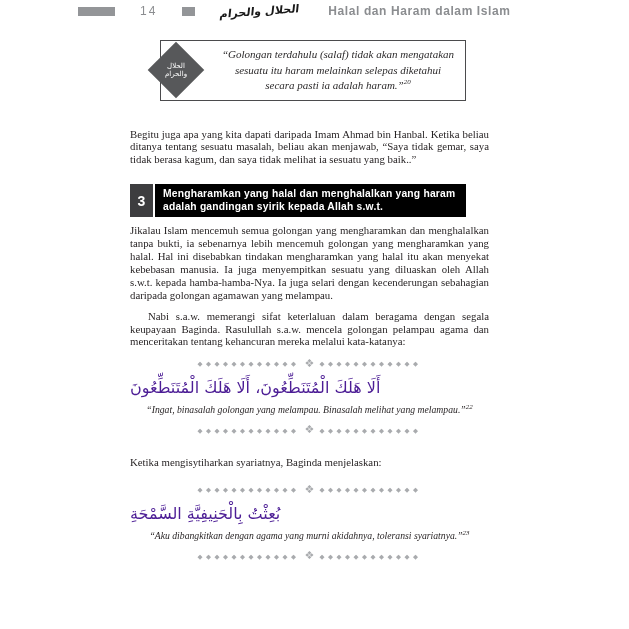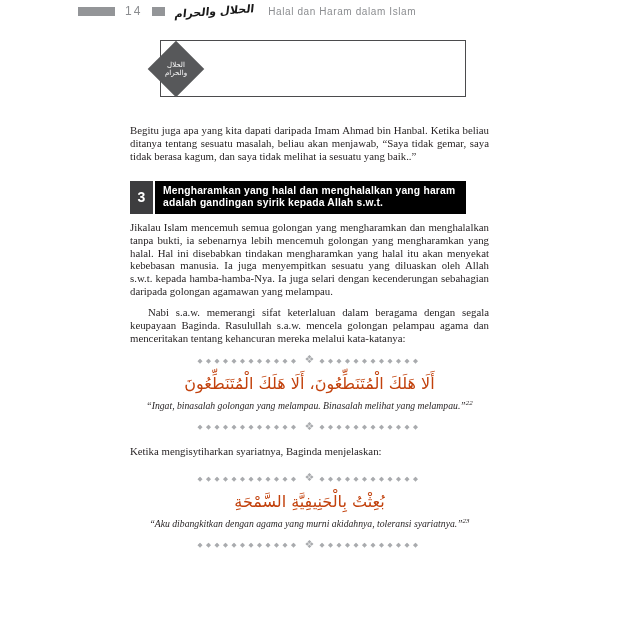--- a/index.html
+++ b/index.html
@@ -8,38 +8,38 @@
     background:#ffffff;
     font-family:"Liberation Serif", serif;
     color:#231f20;
     position:relative;
     overflow:hidden;
   }
 
   
   .header{
     position:absolute;top:3px;left:78px;
-    display:flex;align-items:center;gap:8px;
+    display:flex;align-items:center;gap:23px;
     height:16px;
   }
   .header-bar{width:37px;height:9px;background:#939598;}
   .page-num{
     font-family:"Liberation Sans",sans-serif;
     font-size:12px;color:#8b8d90;letter-spacing:2px;margin:0 2px;
   }
   .header-square{width:13px;height:9px;background:#939598;}
   .logo-callig{
     font-family:"DejaVu Sans",sans-serif;
     font-size:11px;font-weight:bold;color:#1a1a1a;
     transform:skewX(-10deg) rotate(-4deg);
     margin:0 6px 0 2px;white-space:nowrap;
   }
   .header-title{
     font-family:"Liberation Sans",sans-serif;
-    font-size:10px;color:#8b8d90;letter-spacing:0.6px;font-weight:normal;
+    font-size:12px;color:#8b8d90;letter-spacing:0.6px;font-weight:bold;
   }
 
   
   .content{position:absolute;left:130px;top:40px;width:359px;}
 
   
   .quote-box{
     position:relative;
     margin-left:30px;
     border:1.2px solid #4b4b4d;
@@ -74,21 +74,21 @@
   
   .p{
     font-size:10.8px;line-height:12.9px;
     text-align:justify;margin:0;
   }
   .indent{text-indent:18px;}
   .mt-p1{margin-top:27px;}
   .mt-p2{margin-top:14px;}
   .mt-p3{margin-top:7px;}
   .mt-p4{margin-top:8px;}
-  .mt-p5{margin-top:13px;}
+  .mt-p5{margin-top:21px;}
 
   
   .section-head{
     display:flex;align-items:stretch;
     margin-top:18px;
     width:336px;
     font-family:"Liberation Sans",sans-serif;
   }
   .section-num{
     width:23px;background:#3d3d3f;color:#fff;
@@ -110,23 +110,23 @@
   }
   .sep-row{font-size:6.5px;letter-spacing:3.5px;vertical-align:middle;}
   .sep-center{font-size:11px;vertical-align:middle;margin:0 5px;}
   .mt-sep1{margin-top:10px;}
   .mt-sep2{margin-top:9px;}
   .mt-sep3{margin-top:15px;}
   .mt-sep4{margin-top:9px;}
 
   
   .arabic{
-    direction:rtl;text-align:center;
+    direction:rtl;text-align:left;
     font-family:"DejaVu Sans",sans-serif;
-    font-size:16px;line-height:24px;color:#c2410c;
+    font-size:16px;line-height:24px;color:#4c1d95;
     margin:7px 0 0 0;
   }
   .caption{
     text-align:center;font-style:italic;
     font-size:9.7px;line-height:12px;
     margin:4px 0 0 0;color:#231f20;
   }
 </style>
 </head>
 <body>
@@ -141,20 +141,21 @@
 
 <div class="content">
 
   <div class="quote-box">
     <div class="quote-diamond">
       <div class="inner">
         <div>الحلال</div>
         <div>والحرام</div>
       </div>
     </div>
+    <p class="quote-text"><span>“Golongan terdahulu (salaf) tidak akan mengatakan sesuatu itu haram melainkan selepas diketahui secara pasti ia adalah haram.”</span><sup>20</sup></p>
   </div>
 
   <p class="p mt-p1"><span>Begitu juga apa yang kita dapati daripada Imam Ahmad bin Hanbal. Ketika beliau ditanya tentang sesuatu masalah, beliau akan menjawab, “Saya tidak gemar, saya tidak berasa kagum, dan saya tidak melihat ia sesuatu yang baik..”</span></p>
 
 
   <div class="section-head">
     <div class="section-num">3</div>
     <div class="section-title">Mengharamkan yang halal dan menghalalkan yang haram adalah gandingan syirik kepada Allah s.w.t.</div>
   </div>
 

